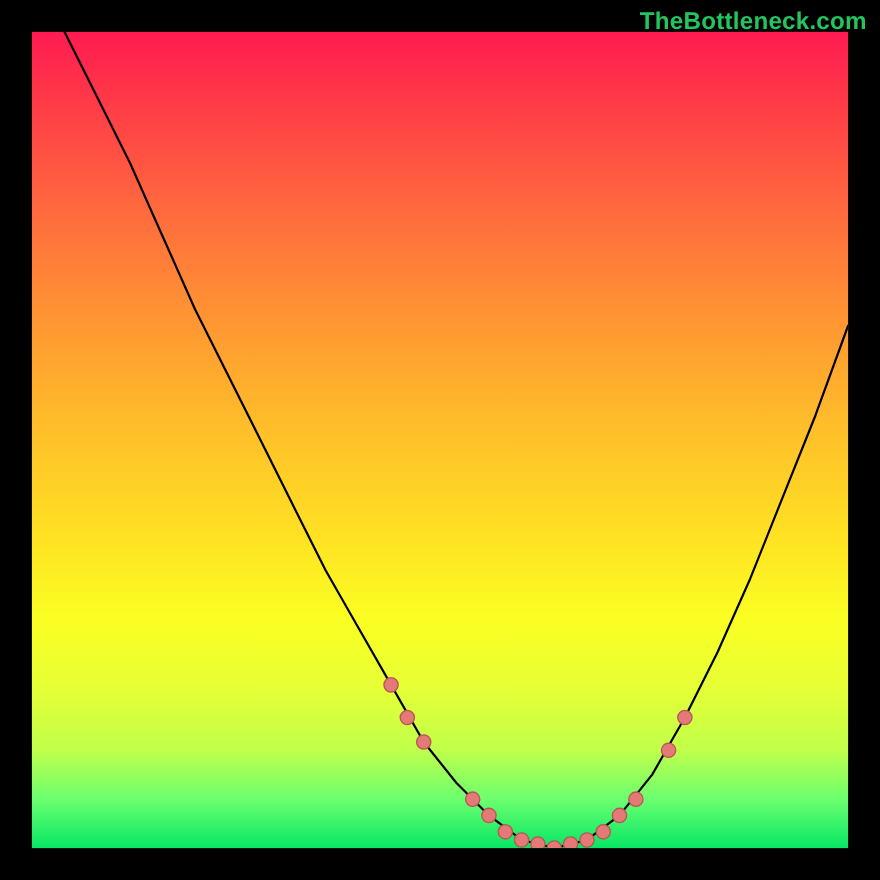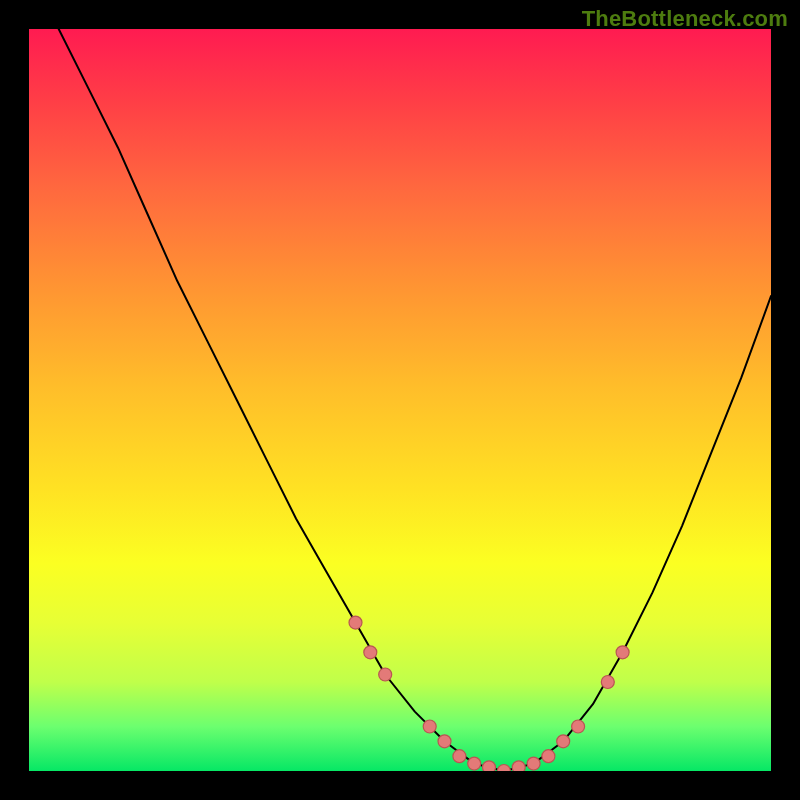--- a/index.html
+++ b/index.html
@@ -10,21 +10,21 @@
     height: 800px;
     background: #000;
   }
   .watermark {
     position: absolute;
     top: 6px;
     right: 12px;
     font-family: Arial, Helvetica, sans-serif;
     font-size: 22px;
     font-weight: 600;
-    color: #4d7c0f;
+    color: #22c55e;
     letter-spacing: 0.2px;
   }
   .plot {
     position: absolute;
     left: 29px;
     top: 29px;
     width: 742px;
     height: 742px;
     background: linear-gradient(to bottom,
       #ff1b51 0%,

